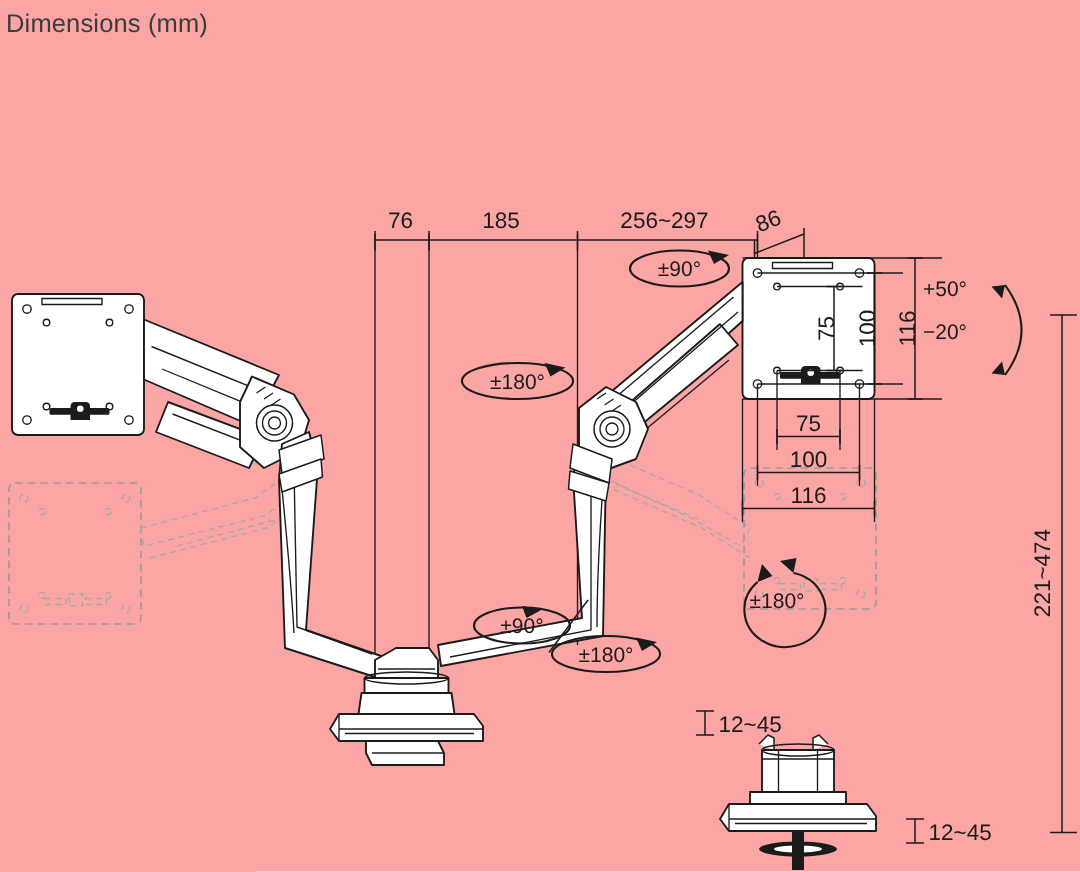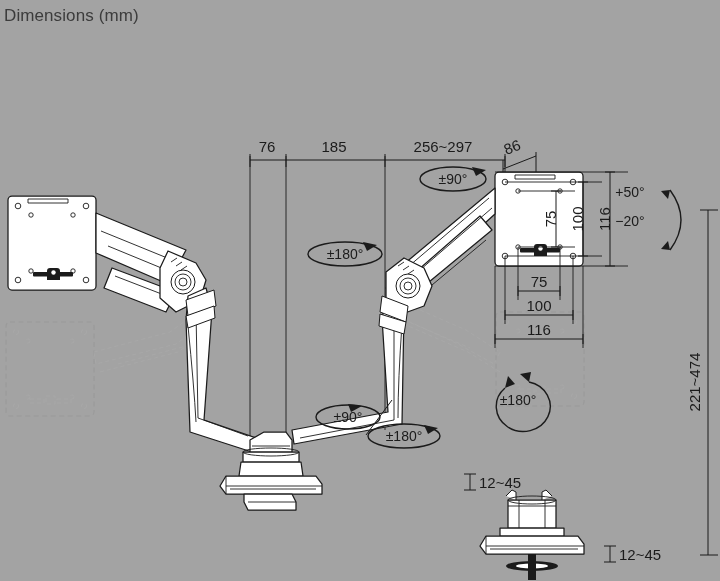--- a/index.html
+++ b/index.html
@@ -1,18 +1,18 @@
 <!DOCTYPE html>
 <html><head>
 <meta charset="utf-8">
 <style>
   html,body{margin:0;padding:0;background:#ffffff;}
   body{width:720px;height:581px;overflow:hidden;
        font-family:"Liberation Sans","DejaVu Sans",sans-serif;}
-  #stage{position:relative;width:720px;height:581px;background:#a3a3a3;}
+  #stage{position:relative;width:720px;height:581px;background:#fca5a5;}
   #title{position:absolute;left:4px;top:6px;font-size:17px;color:#3c3c3c;
          letter-spacing:.1px;white-space:nowrap;}
   svg{position:absolute;left:0;top:0;width:720px;height:581px;}
   text{font-family:"Liberation Sans","DejaVu Sans",sans-serif;fill:#1b1b1b;}
   .dim{font-size:15px;}
   .ang{font-size:14px;}
   .ln{fill:none;stroke:#1b1b1b;stroke-width:1;}
   .lnt{fill:none;stroke:#1b1b1b;stroke-width:.9;}
   .body{fill:#ffffff;stroke:#1b1b1b;stroke-width:1.25;stroke-linejoin:round;}
   .body2{fill:#ffffff;stroke:#1b1b1b;stroke-width:1;stroke-linejoin:round;}

